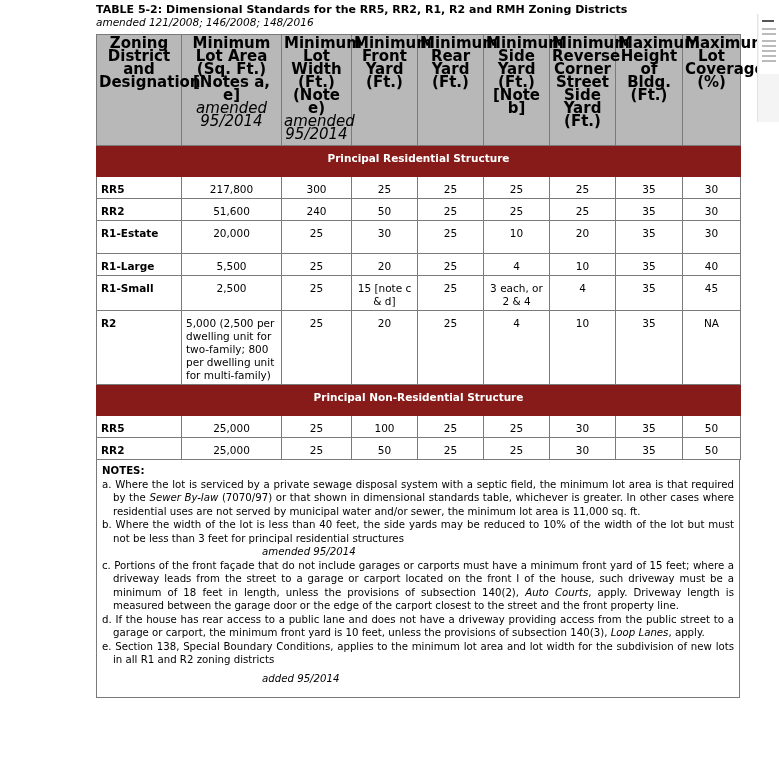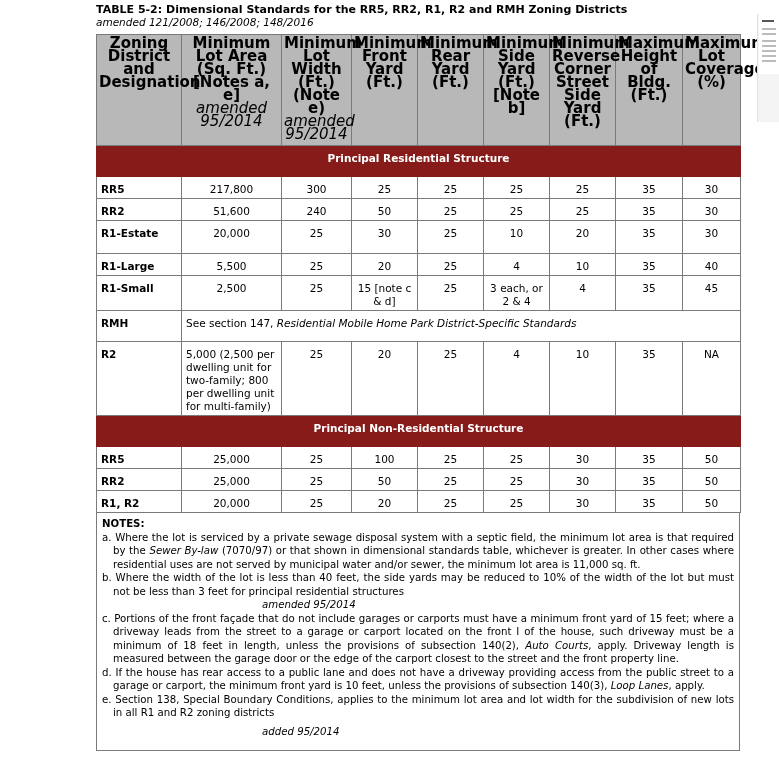--- a/index.html
+++ b/index.html
@@ -111,24 +111,20 @@
           <td style="height: 24px;">2,500</td>
           <td style="height: 24px;">25</td>
           <td style="height: 24px;">15 [note c &amp; d]</td>
           <td style="height: 24px;">25</td>
           <td style="height: 24px;">3 each, or 2 &amp; 4</td>
           <td style="height: 24px;">4</td>
           <td style="height: 24px;">35</td>
           <td style="height: 24px;">45</td>
         </tr>
         <tr>
-          <td class="zone" style="height: 12px;">RMH</td>
-          <td colspan="8" class="span"><span>See section 147, </span><span class="itl">Residential Mobile Home Park District-Specific Standards</span></td>
-        </tr>
-        <tr>
           <td class="zone" style="height: 62px;">R2</td>
           <td class="left" style="height: 62px;">5,000 (2,500 per dwelling unit for two-family; 800 per dwelling unit for multi-family)</td>
           <td style="height: 62px;">25</td>
           <td style="height: 62px;">20</td>
           <td style="height: 62px;">25</td>
           <td style="height: 62px;">4</td>
           <td style="height: 62px;">10</td>
           <td style="height: 62px;">35</td>
           <td style="height: 62px;">NA</td>
         </tr>
@@ -150,31 +146,20 @@
           <td class="zone" style="height: 12px;">RR2</td>
           <td style="height: 12px;">25,000</td>
           <td style="height: 12px;">25</td>
           <td style="height: 12px;">50</td>
           <td style="height: 12px;">25</td>
           <td style="height: 12px;">25</td>
           <td style="height: 12px;">30</td>
           <td style="height: 12px;">35</td>
           <td style="height: 12px;">50</td>
         </tr>
-        <tr>
-          <td class="zone" style="height: 12px;">R1, R2</td>
-          <td style="height: 12px;">20,000</td>
-          <td style="height: 12px;">25</td>
-          <td style="height: 12px;">20</td>
-          <td style="height: 12px;">25</td>
-          <td style="height: 12px;">25</td>
-          <td style="height: 12px;">30</td>
-          <td style="height: 12px;">35</td>
-          <td style="height: 12px;">50</td>
-        </tr>
       </tbody>
   </table>
 
   <div class="notes">
     <div class="notes-h">NOTES:</div>
     <div class="note"><span>a. Where the lot is serviced by a private sewage disposal system with a septic field, the minimum lot area is that required by the </span><span class="itl">Sewer By-law</span><span> (7070/97) or that shown in dimensional standards table, whichever is greater.  In other cases where residential uses are not served by municipal water and/or sewer, the minimum lot area is 11,000 sq. ft.</span></div>
     <div class="note"><span>b. Where the width of the lot is less than 40 feet, the side yards may be reduced to 10% of the width of the lot but must not be less than 3 feet for principal residential structures</span></div>
     <div class="amend">amended 95/2014</div>
     <div class="note"><span>c. Portions of the front façade that do not include garages or carports must have a minimum front yard of 15 feet; where a driveway leads from the street to a garage or carport located on the front I of the house, such driveway must be a minimum of 18 feet in length, unless the provisions of subsection 140(2), </span><span class="itl">Auto Courts</span><span>, apply.  Driveway length is measured between the garage door or the edge of the carport closest to the street and the front property line.</span></div>
     <div class="note"><span>d. If the house has rear access to a public lane and does not have a driveway providing access from the public street to a garage or carport, the minimum front yard is 10 feet, unless the provisions of subsection 140(3), </span><span class="itl">Loop Lanes</span><span>, apply.</span></div>

